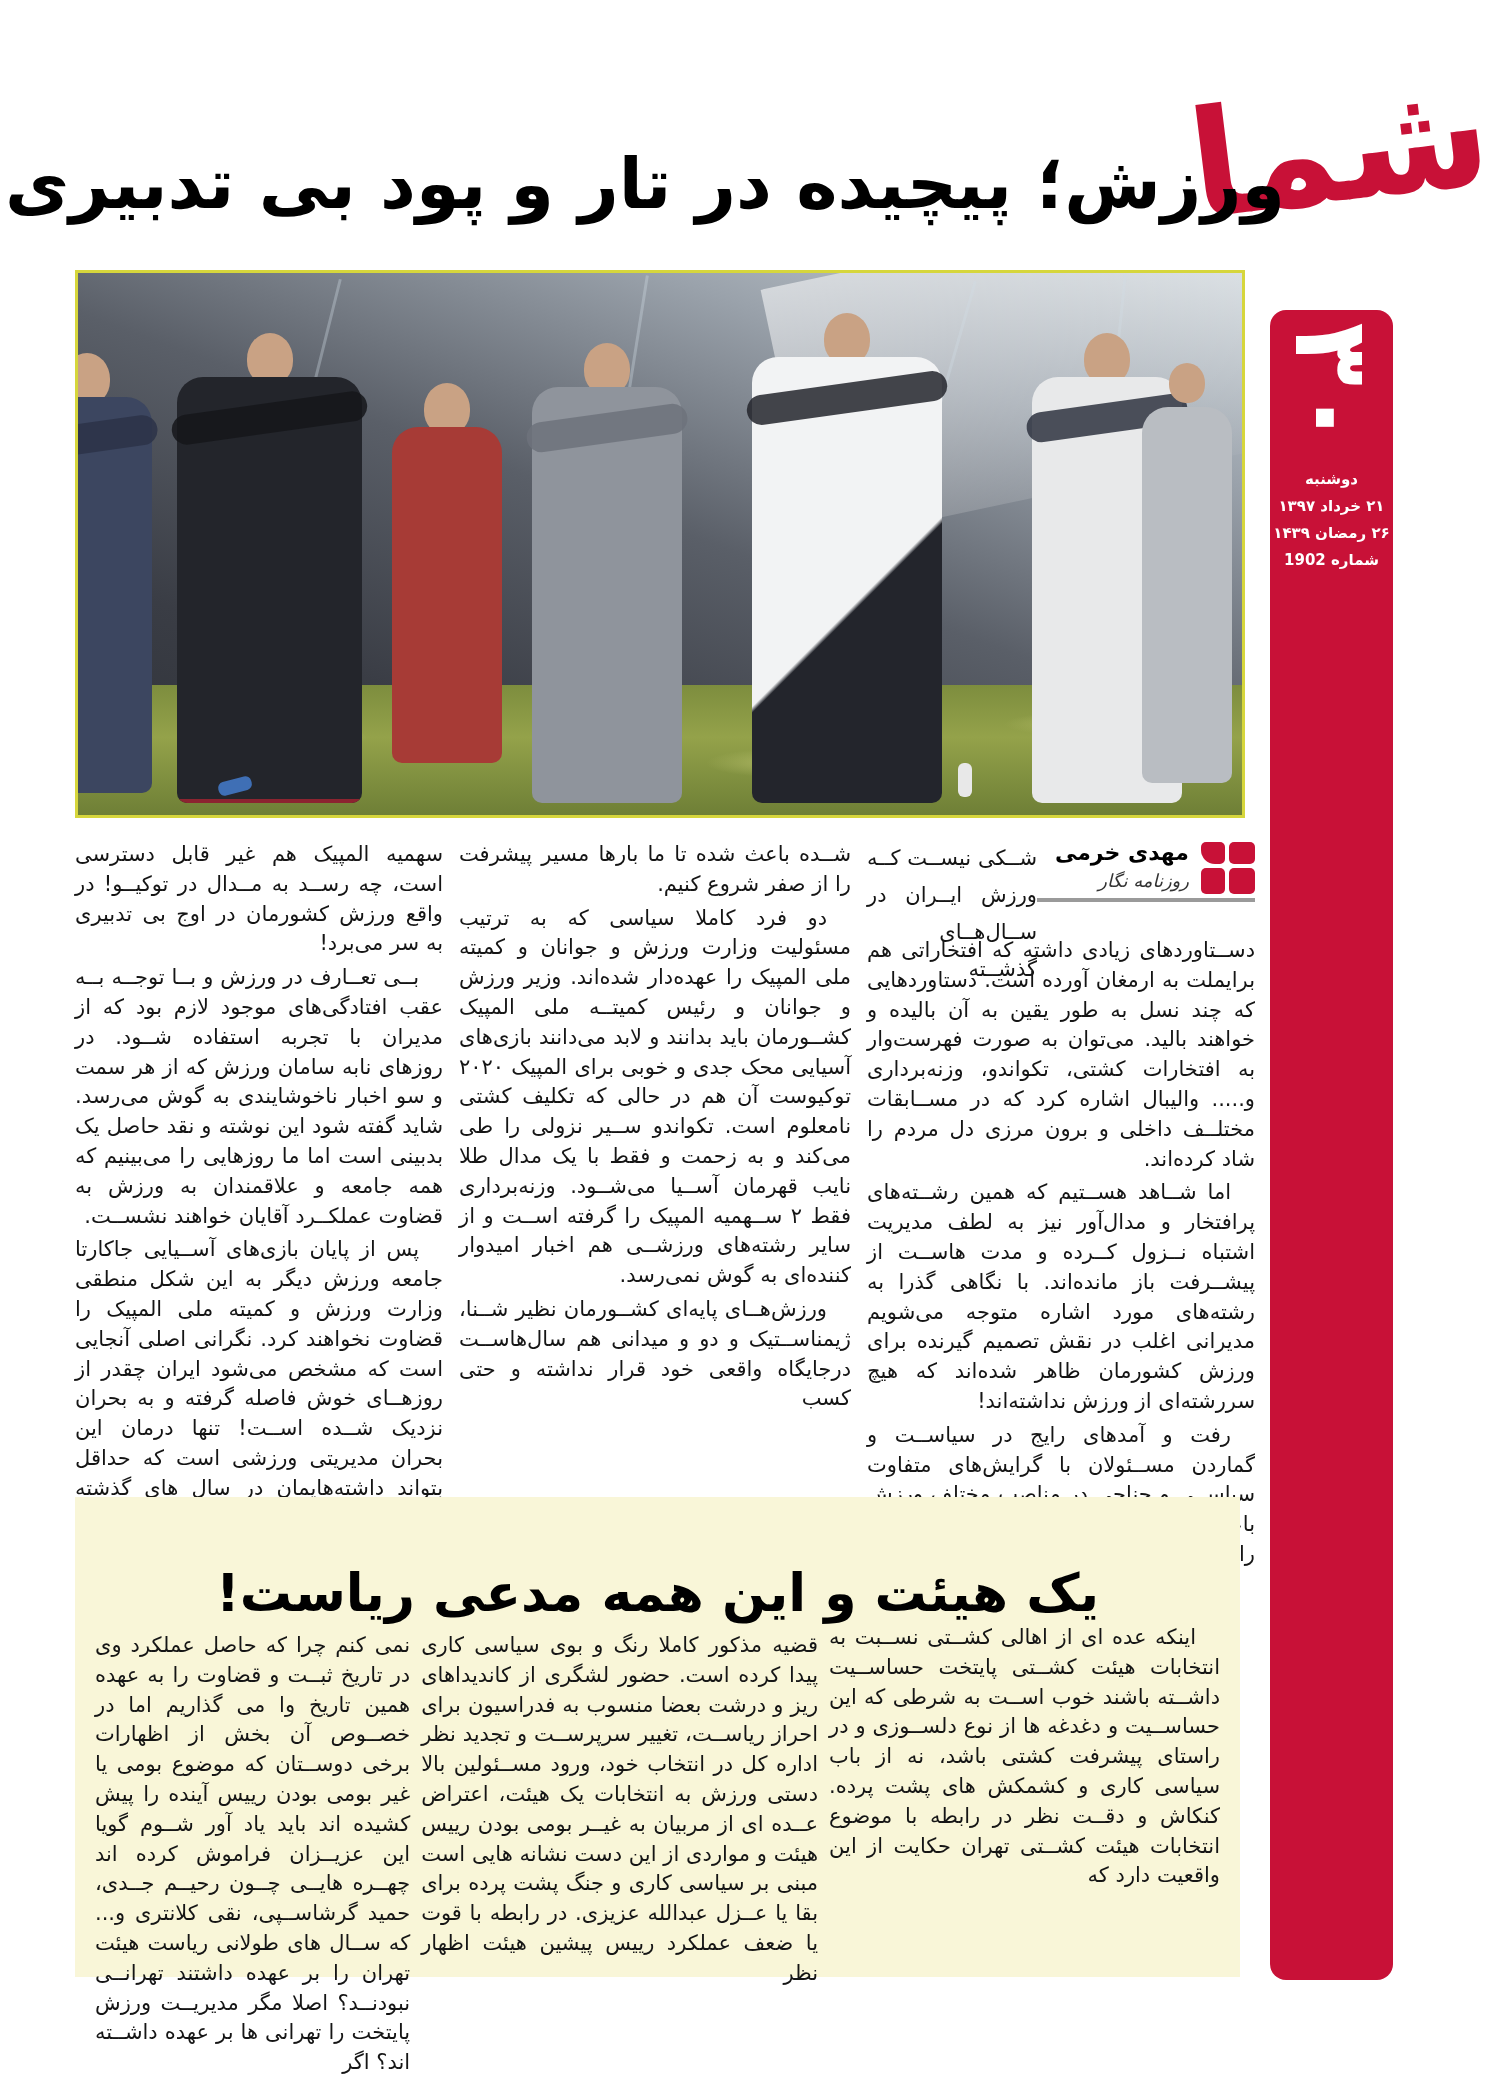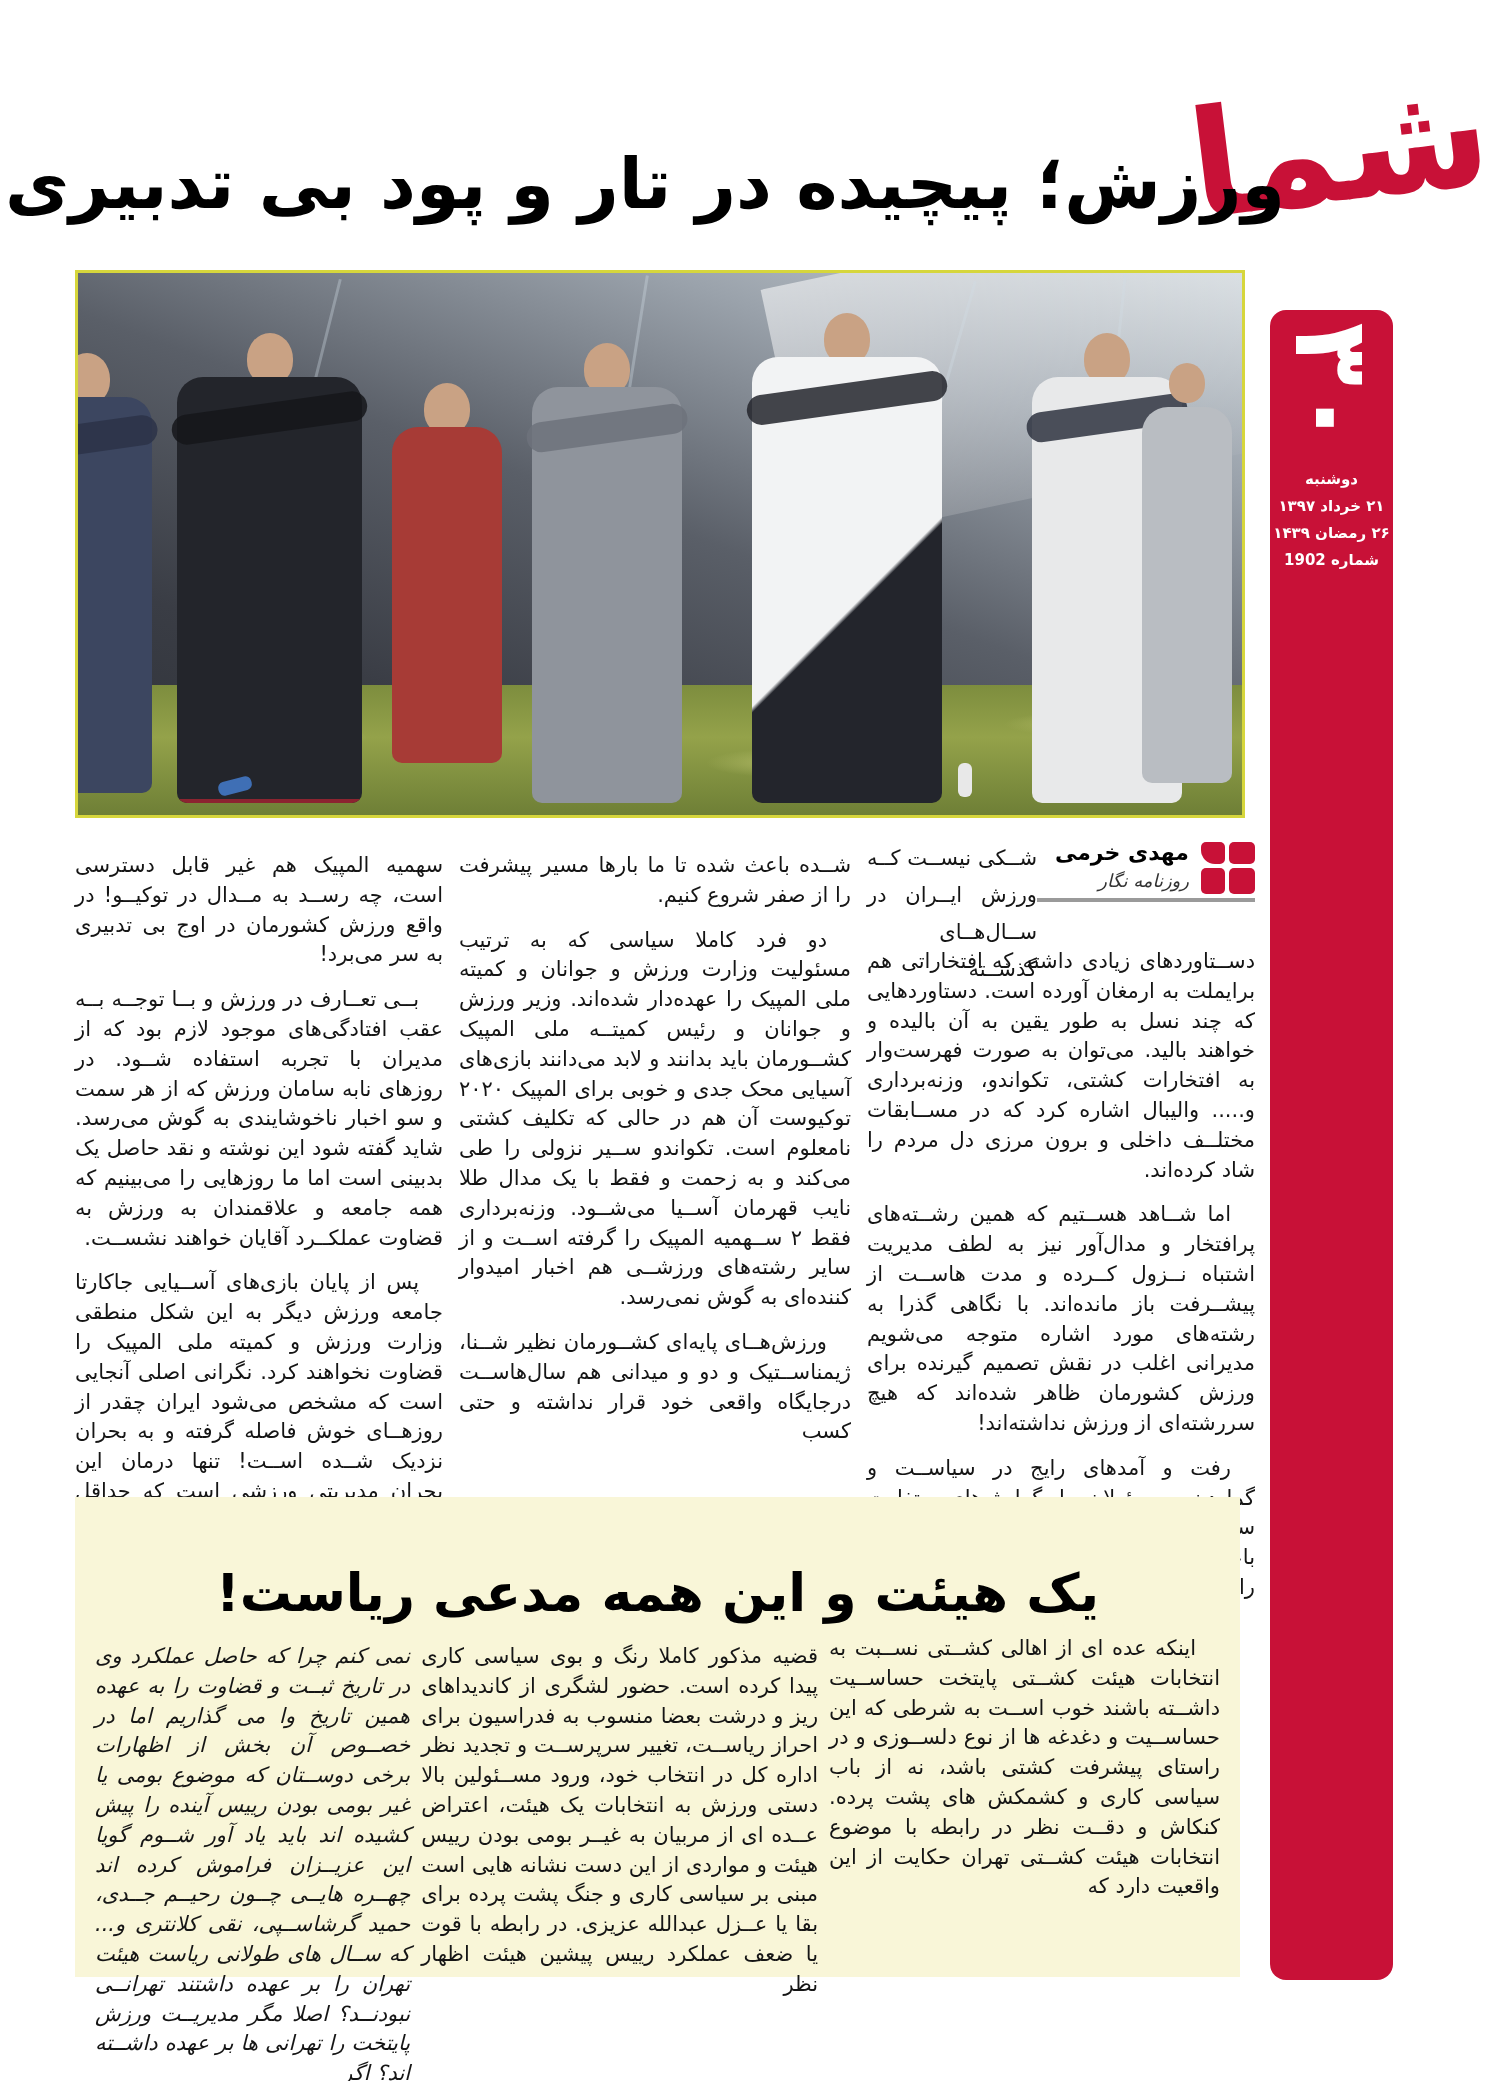--- a/index.html
+++ b/index.html
@@ -59,21 +59,21 @@
     border-radius:26px 26px 10px 10px;}
   .fig .arm{position:absolute; top:70px; left:-6px; right:-6px; height:30px;
     border-radius:15px; transform:rotate(-8deg); opacity:.85;}
   .bottle{position:absolute; width:14px; height:34px; border-radius:6px;}
   
   .art1{
     position:absolute; top:836px; right:245px; width:1180px; height:650px;
     display:flex; gap:16px; direction:rtl;
   }
   .col{font-size:21px; line-height:29.8px; text-align:justify; color:#151515;}
-  .col p{margin:15px 0 0 0; text-indent:24px;}
+  .col p{margin:4px 0 0 0; text-indent:24px;}
   .col p.cont{text-indent:0;}
   .c-right{width:388px;}
   .c-mid{width:392px;}
   .c-left{width:368px;}
   .r-head{display:flex; direction:rtl; height:96px;}
   .byline{width:218px; position:relative;}
   .byline .rule{position:absolute; top:62px; right:0; left:0; height:4px; background:#9a9a9a;}
   .byline-row{display:flex; direction:rtl; align-items:flex-end;}
   .b-icon{width:58px; height:58px; position:relative; margin-left:8px; flex:none;}
   .b-icon .sq{position:absolute; background:#c81137; border-radius:5px;}
@@ -95,21 +95,21 @@
   .headline2{
     position:absolute; top:18px; left:0; right:0; text-align:center;
     font-size:52px; font-weight:bold; color:#000; line-height:70px;
   }
   .ycols{
     position:absolute; top:122px; right:20px; left:20px; bottom:16px;
     display:flex; gap:11px; direction:rtl;
   }
   .y-right{width:392px;}
   .y-mid{width:398px;}
-  .y-left{width:316px; padding-top:8px;font-style:italic;}
+  .y-left{width:316px; padding-top:8px;}
   .y-mid{padding-top:8px;}
   .ybyline{position:relative; height:84px;}
   .ybyline .rule{position:absolute; top:72px; right:0; left:0; height:4px; background:#9a9a9a;}
   .y-icon{width:70px; height:70px;}
   .y-icon .sq.a{top:8px;  right:0;   width:30px; height:26px;}
   .y-icon .sq.b{top:8px;  right:34px; width:28px; height:26px; border-radius:5px 5px 5px 16px;}
   .y-icon .sq.c{top:38px; right:0;   width:30px; height:30px;}
   .y-icon .sq.d{top:38px; right:34px; width:28px; height:30px;}
 </style>
 </head>

